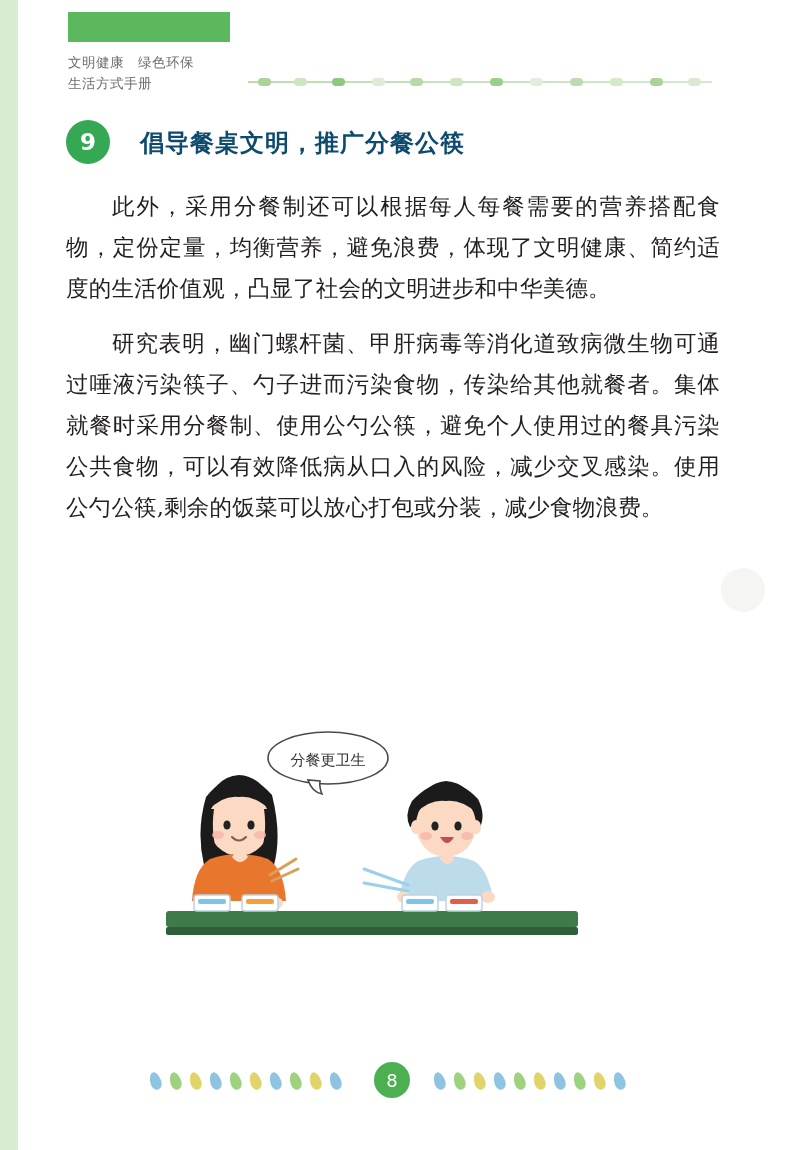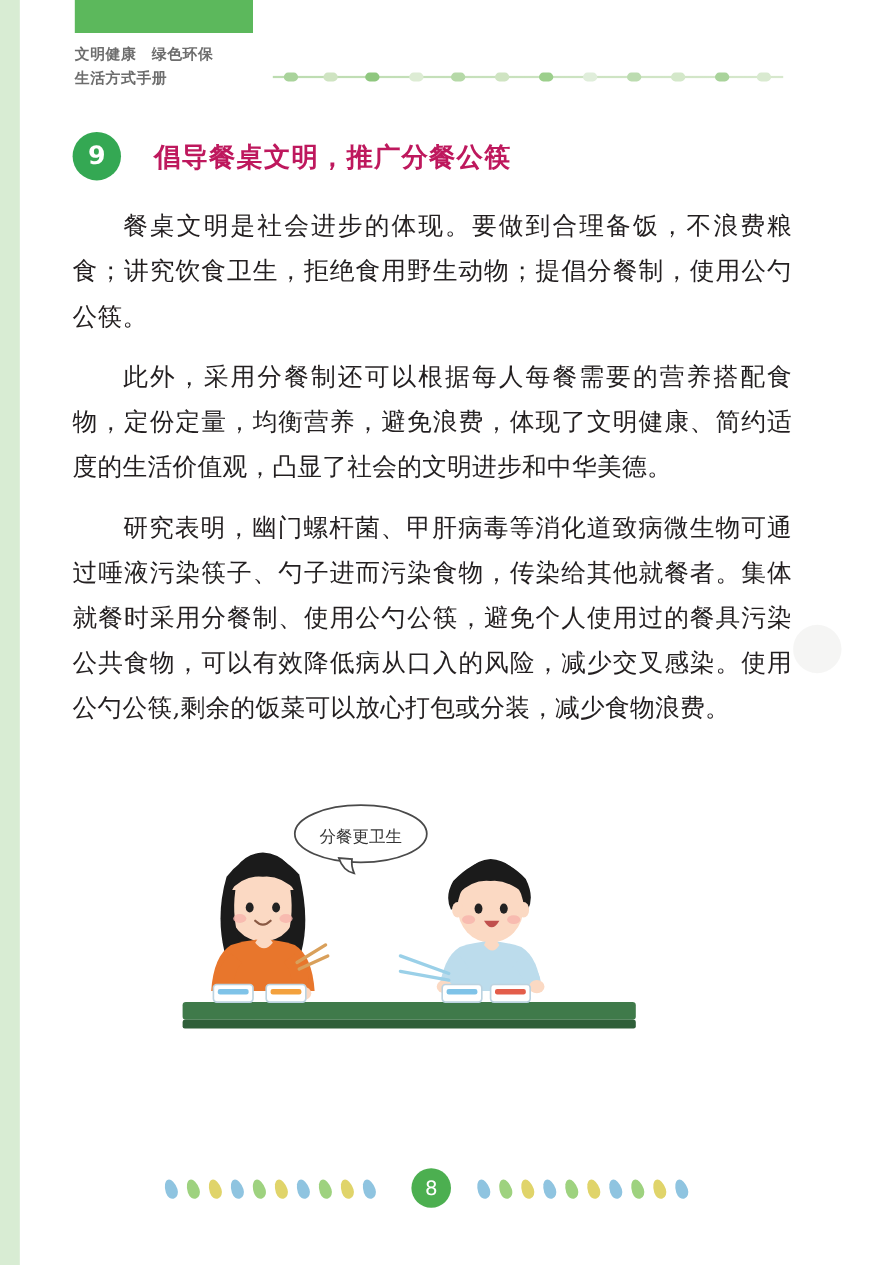--- a/index.html
+++ b/index.html
@@ -22,24 +22,23 @@
     top: 0;
     width: 18px;
     height: 1150px;
     background: #d8ecd3;
   }
 
   
   .header {
     position: absolute;
     left: 0;
-    top: 0;
+    top: 12px;
     width: 707px;
     height: 95px;
-    font-weight: bold;
   }
   .header-block {
     position: absolute;
     left: 68px;
     top: 0;
     width: 162px;
     height: 30px;
     background: #5cb85c;
   }
   .header-title {
@@ -101,21 +100,21 @@
     align-items: center;
     justify-content: center;
   }
   .sec-title {
     position: absolute;
     left: 74px;
     top: 7px;
     font-family: "DejaVu Sans", "Liberation Sans", sans-serif;
     font-size: 24px;
     font-weight: bold;
-    color: #be185d;
+    color: #0c4a6e;
     letter-spacing: 1px;
   }
 
   
   .body-text {
     position: absolute;
     left: 66px;
     top: 186px;
     width: 654px;
   }
@@ -208,21 +207,20 @@
     <div class="dash" style="left:440px;background:#d9ead0;"></div>
   </div>
 </div>
 
 <div class="sec-head">
   <div class="sec-badge">9</div>
   <div class="sec-title">倡导餐桌文明，推广分餐公筷</div>
 </div>
 
 <div class="body-text">
-  <p class="para">餐桌文明是社会进步的体现。要做到合理备饭，不浪费粮食；讲究饮食卫生，拒绝食用野生动物；提倡分餐制，使用公勺公筷。</p>
   <p class="para">此外，采用分餐制还可以根据每人每餐需要的营养搭配食物，定份定量，均衡营养，避免浪费，体现了文明健康、简约适度的生活价值观，凸显了社会的文明进步和中华美德。</p>
   <p class="para">研究表明，幽门螺杆菌、甲肝病毒等消化道致病微生物可通过唾液污染筷子、勺子进而污染食物，传染给其他就餐者。集体就餐时采用分餐制、使用公勺公筷，避免个人使用过的餐具污染公共食物，可以有效降低病从口入的风险，减少交叉感染。使用公勺公筷,剩余的饭菜可以放心打包或分装，减少食物浪费。</p>
 </div>
 
 <div class="watermark"></div>
 
 <div class="illo">
   <svg width="452" height="240" viewBox="0 0 452 240" xmlns="http://www.w3.org/2000/svg">
 
     <g>

